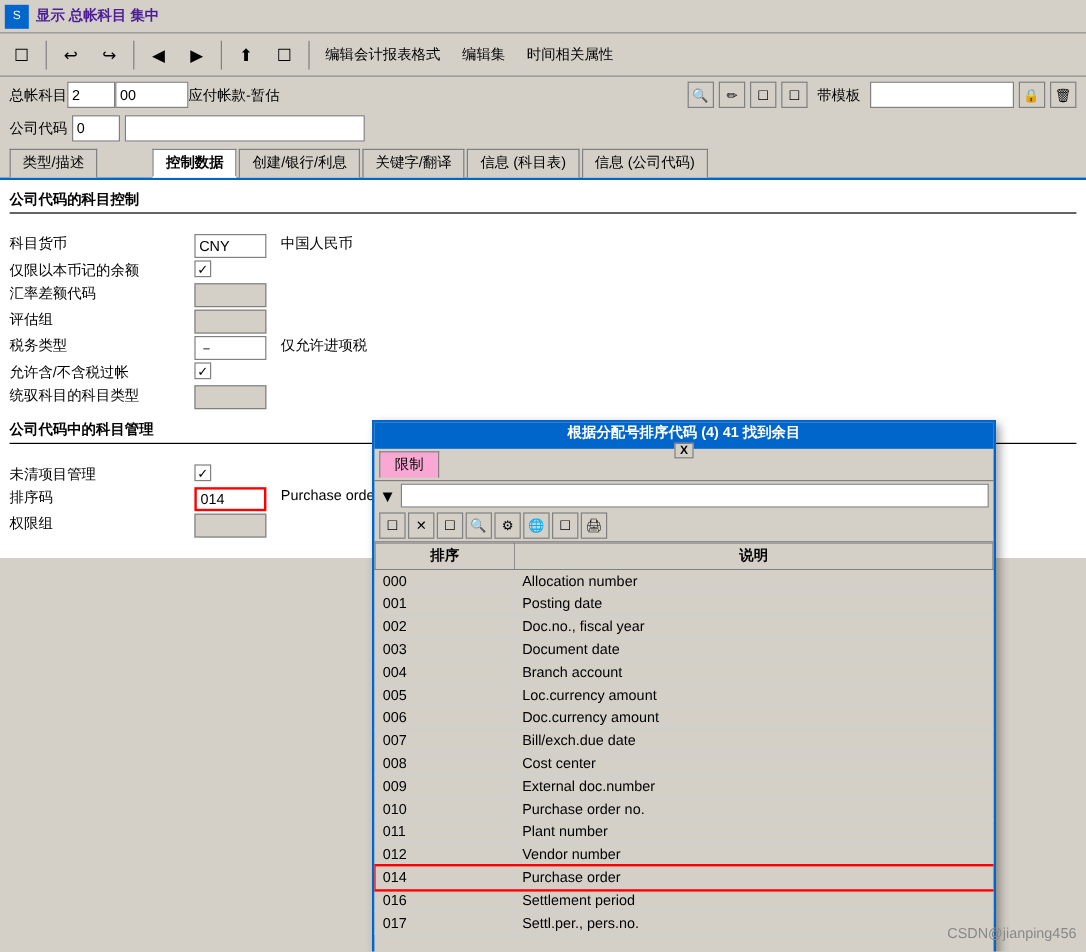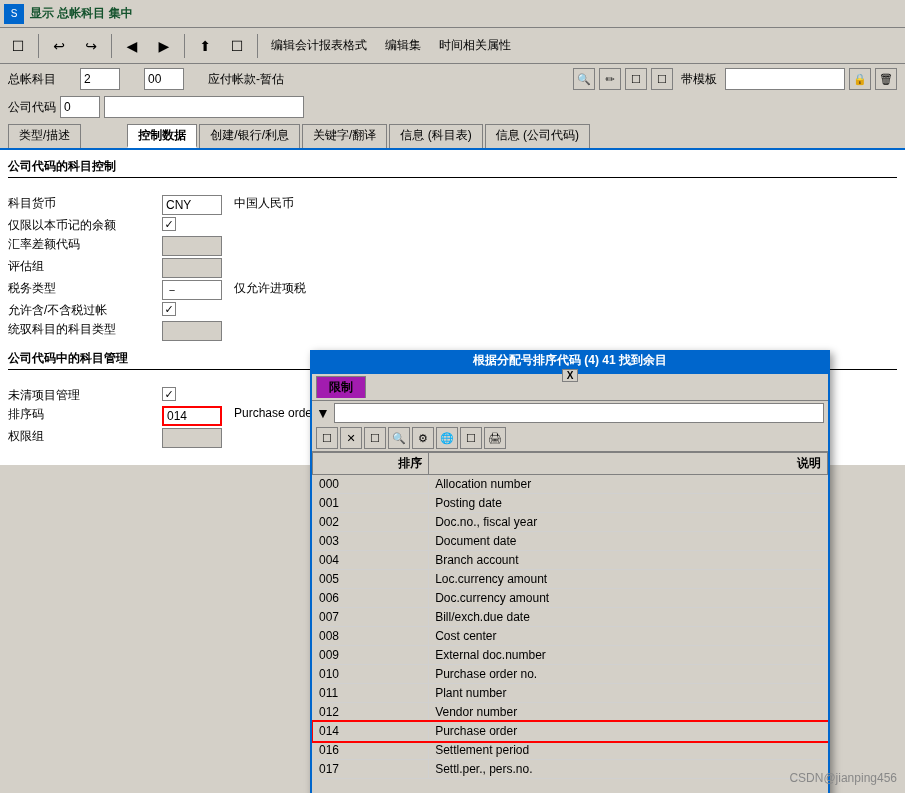--- a/index.html
+++ b/index.html
@@ -1,30 +1,30 @@
 <!DOCTYPE html>
 <html><head>
   <meta charset="utf-8">
   <style>
     * { box-sizing: border-box; margin: 0; padding: 0; }
     body { font-family: 'SimSun', 'Arial', sans-serif; font-size: 12px; background: #d4d0c8; width: 905px; height: 793px; overflow: hidden; }
 
     
     .title-bar { background: #d4d0c8; height: 28px; display: flex; align-items: center; padding: 2px 4px; border-bottom: 1px solid #808080; }
     .title-bar .icon { width: 20px; height: 20px; background: #0066cc; display: inline-flex; align-items: center; justify-content: center; color: white; font-size: 10px; margin-right: 6px; }
-    .title-bar .title-text { font-size: 12px; font-weight: bold; color: #14532d; }
+    .title-bar .title-text { font-size: 12px; font-weight: bold; color: #4c1d95; }
 
     
     .toolbar { background: #d4d0c8; height: 36px; display: flex; align-items: center; padding: 2px 4px; border-bottom: 1px solid #808080; gap: 4px; }
     .toolbar-btn { width: 28px; height: 28px; background: #d4d0c8; border: 1px solid transparent; display: flex; align-items: center; justify-content: center; cursor: pointer; font-size: 14px; }
     .toolbar-separator { width: 1px; height: 24px; background: #808080; margin: 0 2px; }
     .toolbar-text-btn { height: 24px; padding: 2px 6px; background: #d4d0c8; border: 1px solid transparent; cursor: pointer; font-size: 12px; }
 
     
-    .form-header { background: #d4d0c8; padding: 4px 8px; display: flex; align-items: center; gap: 24px; }
+    .form-header { background: #d4d0c8; padding: 4px 8px; display: flex; align-items: center; gap: 0; }
     .field-label { font-size: 12px; color: #000; white-space: nowrap; }
     .field-input { height: 22px; border: 1px solid #808080; background: white; padding: 1px 3px; font-size: 12px; }
 
     
     .company-row { background: #d4d0c8; padding: 2px 8px; display: flex; align-items: center; gap: 4px; }
 
     
     .tab-strip { background: #d4d0c8; display: flex; align-items: flex-end; padding: 4px 8px 0 8px; border-bottom: 2px solid #0066cc; }
     .tab { height: 24px; padding: 2px 10px; background: #d4d0c8; border: 1px solid #808080; border-bottom: none; cursor: pointer; font-size: 12px; margin-right: 2px; }
     .tab.active { background: white; border-bottom: 2px solid white; color: #000; font-weight: bold; margin-left: 44px; }
@@ -47,34 +47,34 @@
     .icon-btn { width: 22px; height: 22px; border: 1px solid #808080; background: #d4d0c8; display: flex; align-items: center; justify-content: center; cursor: pointer; font-size: 11px; }
 
     
     .modal { position: absolute; top: 200px; left: 310px; width: 520px; height: 560px; background: #d4d0c8; border: 2px solid #0066cc; box-shadow: 3px 3px 8px rgba(0,0,0,0.4); }
     .modal-title-bar { background: #0066cc; height: 22px; display: flex; align-items: center; justify-content: space-between; padding: 0 4px; color: white; font-size: 12px; font-weight: bold; flex-direction: column; }
     .modal-close-btn { width: 16px; height: 16px; background: #d4d0c8; border: 1px solid #808080; display: flex; align-items: center; justify-content: center; cursor: pointer; color: #000; font-size: 10px; font-weight: bold; }
 
     
     .modal-tab-area { padding: 2px 4px; border-bottom: 1px solid #808080; }
     .modal-tab { display: inline-block; height: 22px; padding: 2px 12px; background: #d4d0c8; border: 1px solid #808080; cursor: pointer; font-size: 12px; margin-right: 2px; border-bottom: none; }
-    .modal-tab.active { background: #a21caf; font-weight: bold; }
+    .modal-tab.active { background: #f9a8d4; }
 
     
     .modal-filter { padding: 2px 4px; display: flex; align-items: center; }
     .modal-filter-input { flex: 1; height: 20px; border: 1px solid #808080; background: white; font-size: 12px; padding: 1px 3px; }
 
     
     .modal-toolbar { padding: 2px 4px; display: flex; align-items: center; gap: 2px; border-bottom: 1px solid #808080; }
     .modal-tool-btn { width: 22px; height: 22px; border: 1px solid #808080; background: #d4d0c8; display: flex; align-items: center; justify-content: center; cursor: pointer; font-size: 11px; }
 
     
     .modal-table-container { overflow-y: auto; height: 420px; position: relative; }
     .modal-table { width: 100%; border-collapse: collapse; }
-    .modal-table th { background: #d4d0c8; border: 1px solid #808080; padding: 2px 6px; text-align: right; font-size: 12px; font-weight: bold; position: sticky; top: 0; }
+    .modal-table th { background: #d4d0c8; border: 1px solid #808080; padding: 2px 6px; text-align: center; font-size: 12px; font-weight: bold; position: sticky; top: 0; }
     .modal-table td { border: 1px solid #d0d0d0; padding: 2px 6px; font-size: 12px; white-space: nowrap; }
 
     
     .watermark { position: absolute; bottom: 8px; right: 8px; font-size: 12px; color: #888; }
 
     
     .input-red-border { border: 2px solid red !important; }
   </style>
 </head>
 <body>
@@ -97,21 +97,21 @@
   <button class="toolbar-btn">☐</button>
   <div class="toolbar-separator"></div>
   <button class="toolbar-text-btn">编辑会计报表格式</button>
   <button class="toolbar-text-btn">编辑集</button>
   <button class="toolbar-text-btn">时间相关属性</button>
 </div>
 
 <div class="form-header">
   <span class="field-label">总帐科目</span>
   <input class="field-input" value="2" style="width: 40px;">
-  <input class="field-input" value="00" style="width: 40px;">
+  <input class="field-input" value="00" style="width: 61px;">
   <span class="field-label">应付帐款-暂估</span>
   <div style="flex:1"></div>
   <div class="header-icons">
     <button class="icon-btn">🔍</button>
     <button class="icon-btn">✏</button>
     <button class="icon-btn">☐</button>
     <button class="icon-btn">☐</button>
     <span class="field-label" style="margin: 0 4px;">带模板</span>
     <input class="field-input" style="width: 120px;">
     <button class="icon-btn">🔒</button>

